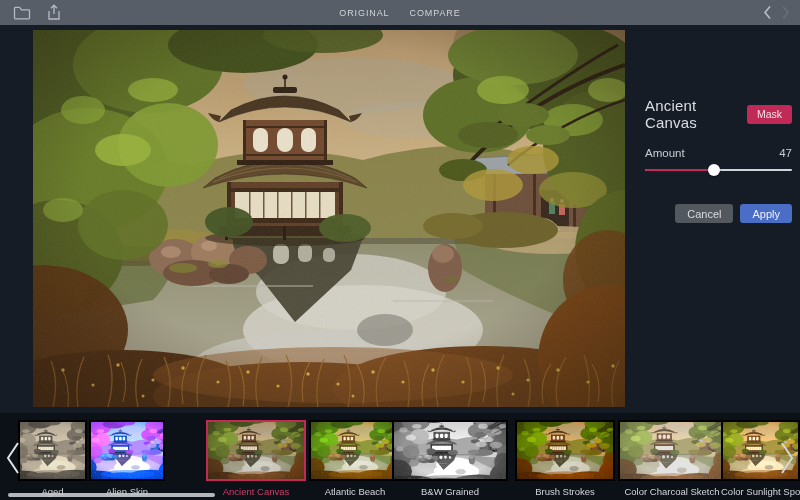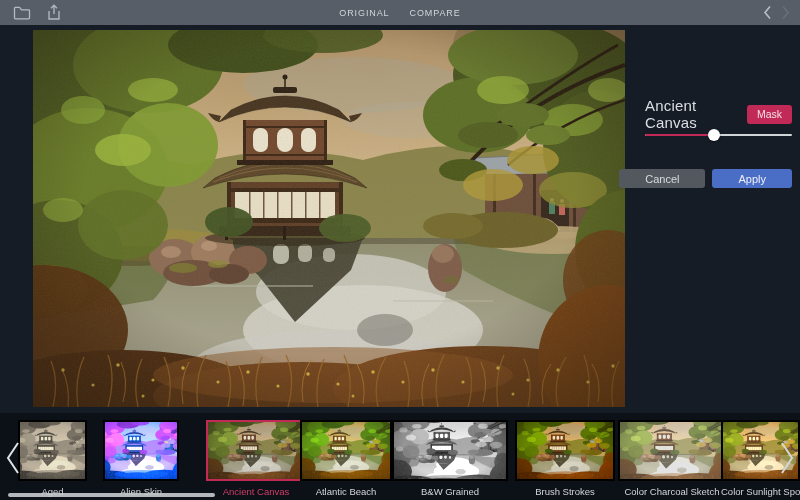--- a/index.html
+++ b/index.html
@@ -30,21 +30,21 @@
   .mask-btn{height:19px;padding:0 10px;font-size:10.5px;border:none;border-radius:3px;
             background:#bd2853;color:#f3dfe8;font-family:"Liberation Sans",sans-serif;cursor:pointer;}
   .amount-row{margin-top:23px;display:flex;justify-content:space-between;
               font-size:11.5px;color:#c9cdd1;}
   .slider{margin-top:4px;position:relative;height:14px;cursor:pointer;}
   .slider-track{position:absolute;left:0;right:0;top:6px;height:2px;background:#d2d5d8;border-radius:1px;}
   .slider-fill{position:absolute;left:0;top:6px;height:2px;background:#c12a56;border-radius:1px;}
   .slider-thumb{position:absolute;top:1px;width:12px;height:12px;border-radius:50%;
                 background:#ffffff;box-shadow:0 1px 2px rgba(0,0,0,.5);}
   .actions{margin-top:27px;display:flex;justify-content:flex-end;gap:7px;}
-  .act-btn{height:19px;padding:0 26px;font-size:11px;border:none;border-radius:3px;
+  .act-btn{height:19px;padding:0 12px;font-size:11px;border:none;border-radius:3px;
            font-family:"Liberation Sans",sans-serif;cursor:pointer;}
   .cancel-btn{background:#53585f;color:#d8dbde;}
   .apply-btn{background:#4a6dc5;color:#eef1f8;}
 
   
   .filmstrip{position:absolute;left:0;top:413px;width:800px;height:87px;background:#0c1117;}
   .thumb{position:absolute;top:7px;cursor:pointer;}
   .thumb-art{height:61px;width:100%;border:2px solid transparent;overflow:hidden;background:#000;}
   .thumb-art svg{display:block;width:100%;height:100%;}
   .thumb.selected .thumb-art{border-color:#c02a55;}
@@ -304,20 +304,24 @@
     <svg viewBox="0 0 592 377" preserveAspectRatio="xMidYMid slice">
       <use href="#scene-art"></use>
     </svg>
   </div>
 
   <aside class="panel">
     <div class="panel-head">
       <h2 class="panel-title">Ancient Canvas</h2>
       <button class="mask-btn" id="mask-btn" style="background: rgb(193, 42, 86); text-align: right;">Mask</button>
     </div>
+    <div class="amount-row">
+      <span>Amount</span>
+      <span>47</span>
+    </div>
     <div class="slider">
       <div class="slider-track"></div>
       <div class="slider-fill" id="slider-fill" style="width: 47%;"></div>
       <div class="slider-thumb" id="slider-thumb" style="left: calc(47% - 6px);"></div>
     </div>
     <div class="actions">
       <button class="act-btn cancel-btn">Cancel</button>
       <button class="act-btn apply-btn" id="apply-btn" style="background: rgb(74, 109, 197); text-align: right;">Apply</button>
     </div>
   </aside>
@@ -330,37 +334,37 @@
     </button>
     <div id="thumbs">
         <div class="thumb" style="left: 18px; width: 69px;">
           <div class="thumb-art">
             <svg viewBox="0 0 592 377" preserveAspectRatio="xMidYMid slice" style="filter: sepia(1) saturate(0.55) brightness(0.95) contrast(0.95);">
               <use href="#scene-art"></use>
             </svg>
           </div>
           <div class="thumb-label">Aged</div>
         </div>
-        <div class="thumb" style="left: 103px; width: 76px;">
+        <div class="thumb" style="left: 89px; width: 76px;">
           <div class="thumb-art">
             <svg viewBox="0 0 592 377" preserveAspectRatio="xMidYMid slice" style="filter: hue-rotate(195deg) saturate(2.4) brightness(1.25) contrast(1.1);">
               <use href="#scene-art"></use>
             </svg>
           </div>
           <div class="thumb-label">Alien Skin</div>
         </div>
         <div class="thumb selected" style="left: 206px; width: 100px;">
           <div class="thumb-art">
             <svg viewBox="0 0 592 377" preserveAspectRatio="xMidYMid slice" style="filter: none;">
               <use href="#scene-art"></use>
             </svg>
           </div>
           <div class="thumb-label">Ancient Canvas</div>
         </div>
-        <div class="thumb" style="left: 300px; width: 92px;">
+        <div class="thumb" style="left: 309px; width: 92px;">
           <div class="thumb-art">
             <svg viewBox="0 0 592 377" preserveAspectRatio="xMidYMid slice" style="filter: hue-rotate(10deg) saturate(1.5) brightness(1.12) contrast(0.95);">
               <use href="#scene-art"></use>
             </svg>
           </div>
           <div class="thumb-label">Atlantic Beach</div>
         </div>
         <div class="thumb" style="left: 392px; width: 116px;">
           <div class="thumb-art">
             <svg viewBox="0 0 592 377" preserveAspectRatio="xMidYMid slice" style="filter: grayscale(1) brightness(1.25) contrast(1.2);">

